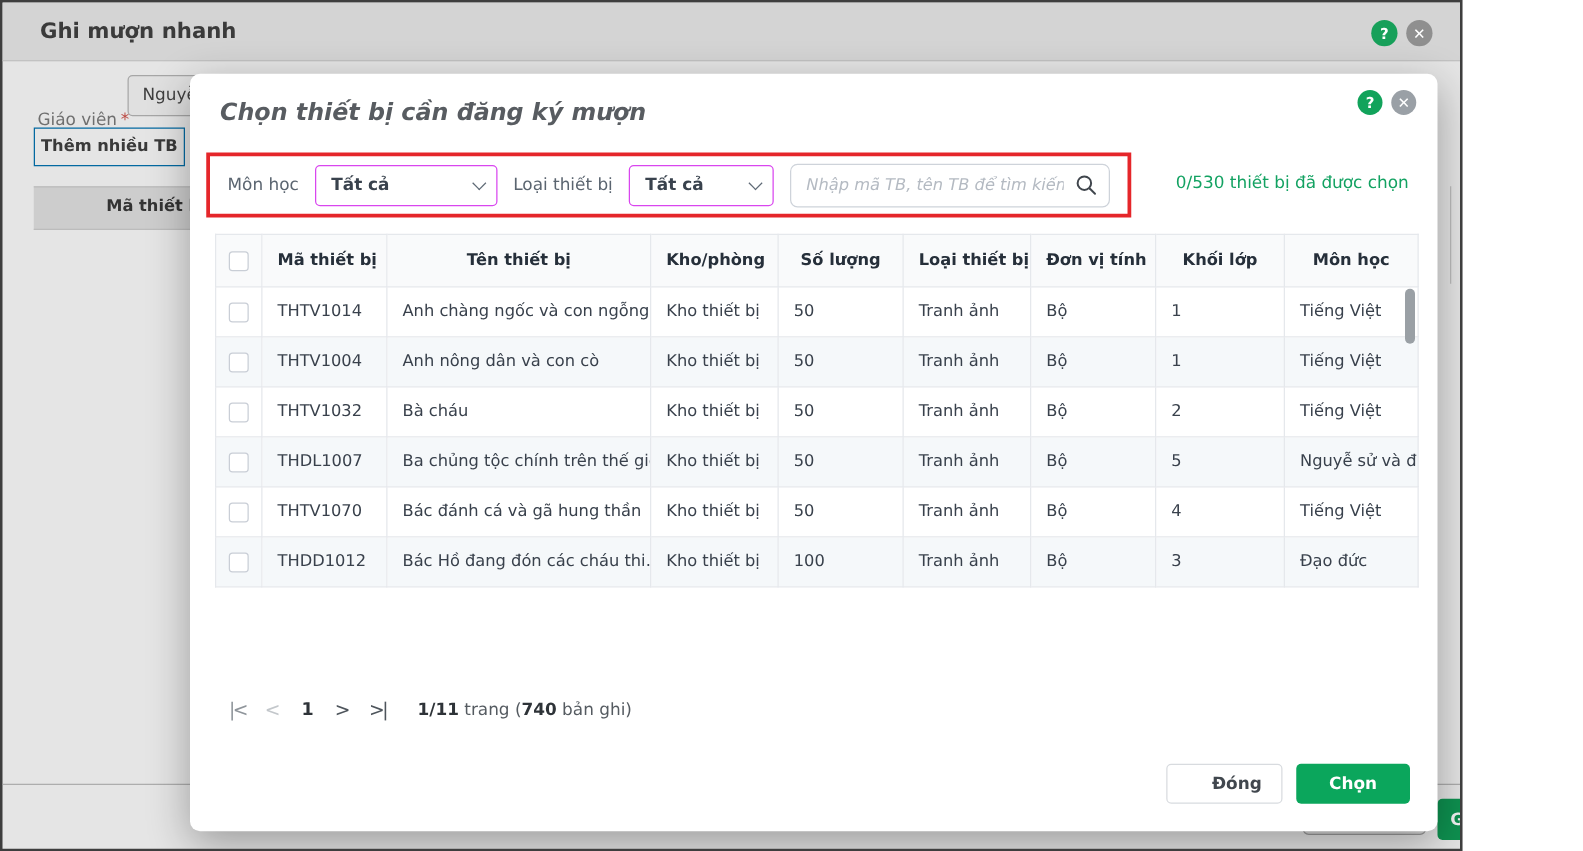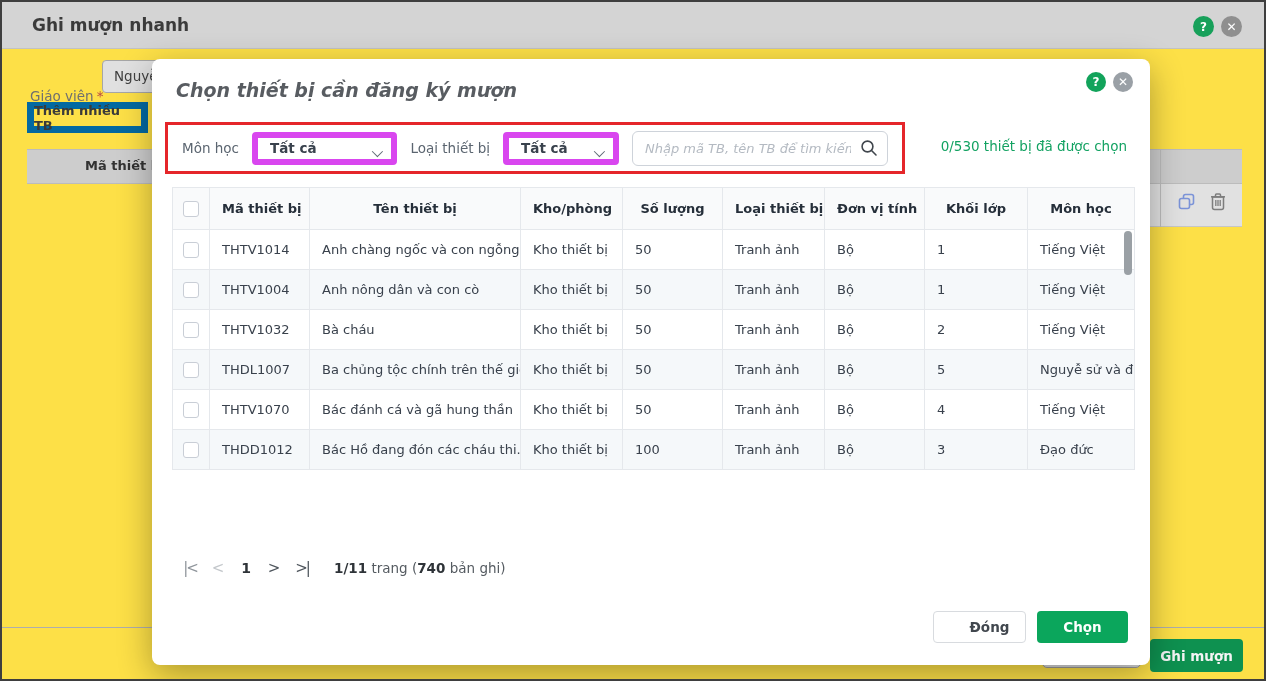--- a/index.html
+++ b/index.html
@@ -1,36 +1,36 @@
 <!DOCTYPE html>
 <html><head>
 <meta charset="utf-8">
 <style>
   * { margin:0; padding:0; box-sizing:border-box; }
   html,body { width:1266px; height:681px; }
   body { font-family:"DejaVu Sans","Liberation Sans",sans-serif; }
-  .screen { position:relative; width:1266px; height:681px; background:#fde047;
+  .screen { position:relative; width:1170px; height:681px; background:#e5e5e5;
             border:2px solid #3e3e3e; overflow:hidden; }
 
   
   .bg-topbar { position:absolute; left:0; top:0; right:0; height:47px;
                background:#d4d4d4; border-bottom:1px solid #c2c2c2; z-index:1; }
   .bg-page-title { position:absolute; left:30px; top:13px; font-size:17px; font-weight:700; color:#3b3b3b; }
   .bg-topbar-icons { position:absolute; right:22px; top:14px; display:flex; gap:7px; }
   .circle-icon { width:21px; height:21px; border-radius:50%; color:#fff; font-size:12px; font-weight:700;
                  display:flex; align-items:center; justify-content:center; line-height:1; }
   .help-green { background:#17a05a; }
   .close-gray { background:#8f8f8f; }
 
   .bg-teacher-label { position:absolute; left:28px; top:66px; font-size:13.5px; color:#6f6f6f; z-index:1;margin-top:20px; }
   .req { color:#bb4a43; margin-left:3px; }
   .bg-teacher-input { position:absolute; left:100px; top:58px; width:70px; height:33px; background:#e0e0e0;
                       border:1px solid #a6a6a6; border-radius:4px; padding:7px 0 0 11px; font-size:13.5px;
                       color:#3f3f3f; overflow:hidden; white-space:nowrap; z-index:1; }
-  .bg-addtb-btn { position:absolute; left:25px; top:100px; width:121px; height:31px; border:7px solid #0369a1;
+  .bg-addtb-btn { position:absolute; left:25px; top:100px; width:121px; height:31px; border:1px solid #0369a1;
                   border-radius:0; font-size:13px; font-weight:600; color:#3a3a3a; display:flex;
                   align-items:center; justify-content:center; background:transparent; z-index:1; }
   .bg-table-head { position:absolute; left:25px; right:22px; top:147px; height:35px; background:#cdcdcd;
                    border-top:1px solid #bcbcbc; border-bottom:1px solid #bcbcbc; z-index:1; }
   .bg-col-label { position:absolute; left:58px; top:8px; font-size:13px; font-weight:700; color:#333; white-space:nowrap; }
   .bg-row-right { position:absolute; left:1040px; right:22px; top:182px; height:43px; background:#e1e1e1;
                   border-bottom:1px solid #c6c6c6; z-index:1; }
   .bg-col-divider { position:absolute; left:1158px; top:147px; height:78px; width:1px; background:#bcbcbc; z-index:1; }
   .bg-row-icons { position:absolute; left:1175px; top:190px; display:flex; gap:13px; align-items:center; z-index:1; }
   .bg-footer-line { position:absolute; left:0; right:0; top:625px; height:1px; background:#adadad; z-index:1; }
@@ -46,21 +46,21 @@
   .modal-title { position:absolute; left:24px; top:20px; font-size:19px; font-weight:600; color:#585c61;font-style:italic; }
   .modal-icons { position:absolute; right:17px; top:13px; display:flex; gap:7px; }
   .modal-icons .circle-icon { width:20px; height:20px; }
   .modal-close { background:#9aa0a6; }
   .modal-help { background:#12a35b; }
 
   .filter-row { position:absolute; left:13px; top:63px; right:16px; display:flex; align-items:center; }
   .highlight-box { width:740px; height:52px; border:3px solid #e5262a; display:flex; align-items:center;
                    gap:13px; padding:0 14px; }
   .filter-label { font-size:13.5px; color:#5b6570; white-space:nowrap; }
-  .select-box { position:relative; height:33px; border:6px solid #d946ef; border-radius:4px; background:#fff;
+  .select-box { position:relative; height:33px; border:1px solid #d946ef; border-radius:4px; background:#fff;
                 display:flex; align-items:center; padding:0 30px 0 12px; font-size:13.5px; font-weight:600;
                 color:#39424d; }
   .select-subject { width:153px; }
   .select-type { width:121px; }
   .chev { position:absolute; right:11px; top:11px; width:8px; height:8px; border-right:1.6px solid #5f6a76;
           border-bottom:1.6px solid #5f6a76; transform:rotate(45deg) translateY(-2px); }
   .search-wrap { position:relative; }
   .search-input { width:256px; height:35px; border:1px solid #ced3da; border-radius:6px; padding:0 36px 0 12px;
                   font-size:13px; color:#39424d; font-family:inherit; }
   .search-input::placeholder { color:#b4bac2; font-style:italic; }

